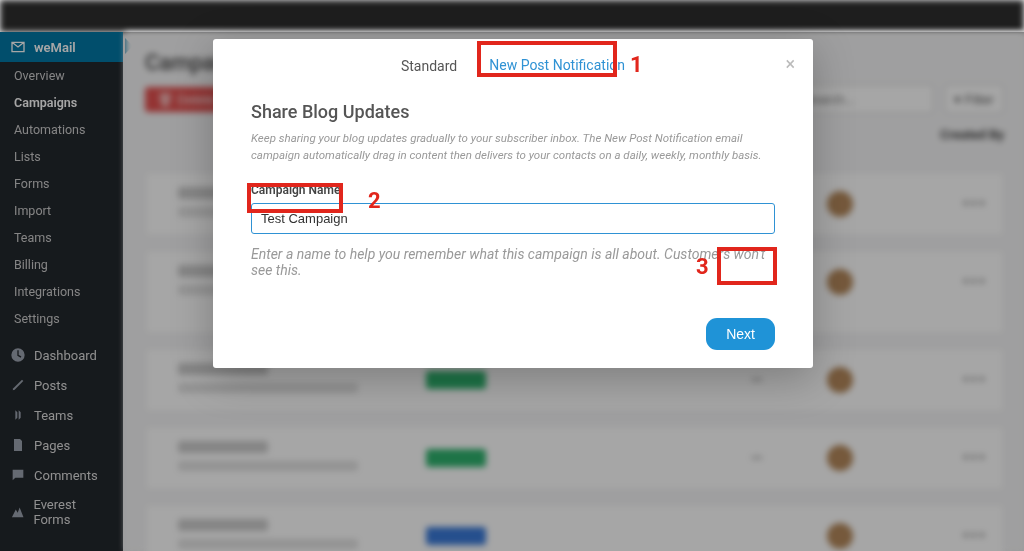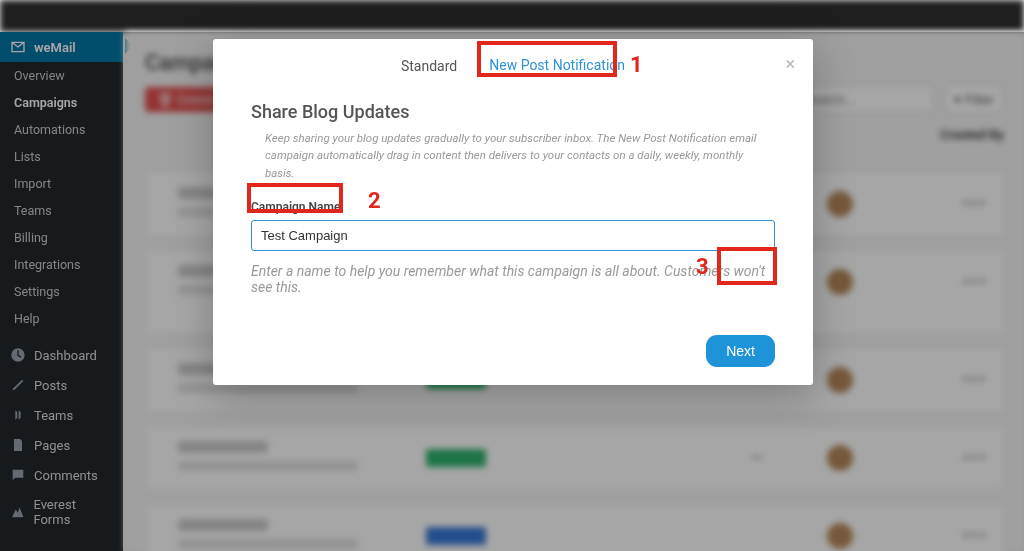--- a/index.html
+++ b/index.html
@@ -34,21 +34,21 @@
 
   .overlay { position: absolute; inset: 0; background: rgba(0,0,0,0.35); top: 32px; }
 
   .modal { position: absolute; left: 213px; top: 39px; width: 600px; background: #fff; border-radius: 3px; box-shadow: 0 10px 40px rgba(0,0,0,0.25); padding: 0; }
   .modal-tabs { display: flex; justify-content: center; gap: 20px; padding: 14px 0 10px; position: relative; align-items: center; }
   .tab { font-size: 14px; color: #555; padding: 4px 6px; cursor: pointer; }
   .tab.active { color: #2f92d4; border-bottom: 2px solid transparent; }
   .close-x { position: absolute; right: 18px; top: 14px; color: #bbb; font-size: 18px; cursor: pointer; }
   .modal-body { padding: 6px 38px 26px; }
   .modal-title { font-size: 18px; color: #555; margin: 6px 0 8px; font-weight: 500; }
-  .modal-desc { font-size: 11.5px; color: #999; font-style: italic; line-height: 1.5; margin-bottom: 18px; margin-left: 14px; }
+  .modal-desc { font-size: 11.5px; color: #999; font-style: italic; line-height: 1.5; margin-bottom: 18px; }
   .field-label { font-size: 12px; font-weight: 600; color: #444; margin-bottom: 6px; display: block; }
   .text-input { width: 100%; border: 1px solid #2f92d4; border-radius: 3px; padding: 7px 9px; font-size: 13px; color: #333; outline: none; }
   .field-help { font-size: 14px; color: #999; font-style: italic; margin-top: 12px; }
   .modal-footer { padding: 14px 38px 18px; text-align: right; }
   .next-btn { background: #1f93d7; color: #fff; border: none; padding: 8px 20px; font-size: 14px; border-radius: 11px; cursor: pointer; }
 
   .hl { position: absolute; border: 4px solid #e1261c; pointer-events: none; }
   .ann-num { position: absolute; font-size: 22px; font-weight: 700; color: #e1261c; }
 </style>
 </head>
@@ -61,26 +61,26 @@
     <svg class="mail-icon" viewBox="0 0 24 24" width="16" height="16">
         <path d="M3 5h18v14H3z M3 5l9 7 9-7" fill="none" stroke="#fff" stroke-width="2"></path>
       </svg>
     <span>weMail</span>
     <span class="sidebar-arrow"></span>
   </div>
   <div class="sub-item">Overview</div>
   <div class="sub-item active">Campaigns</div>
   <div class="sub-item">Automations</div>
   <div class="sub-item">Lists</div>
+  <div class="sub-item">Forms</div>
   <div class="sub-item">Import</div>
   <div class="sub-item">Teams</div>
   <div class="sub-item">Billing</div>
   <div class="sub-item">Integrations</div>
   <div class="sub-item">Settings</div>
-  <div class="sub-item">Help</div>
 
   <div class="sidebar-item" style="margin-top:8px">
     <svg class="sidebar-icon" viewBox="0 0 24 24">
         <path d="M12 2a10 10 0 100 20 10 10 0 000-20zm-1 3h2v7l4 2-1 2-5-3z"></path>
       </svg>
     <span>Dashboard</span>
   </div>
   <div class="sidebar-item">
     <svg class="sidebar-icon" viewBox="0 0 24 24">
         <path d="M4 20l3-1L20 6l-2-2L5 17l-1 3z"></path>

